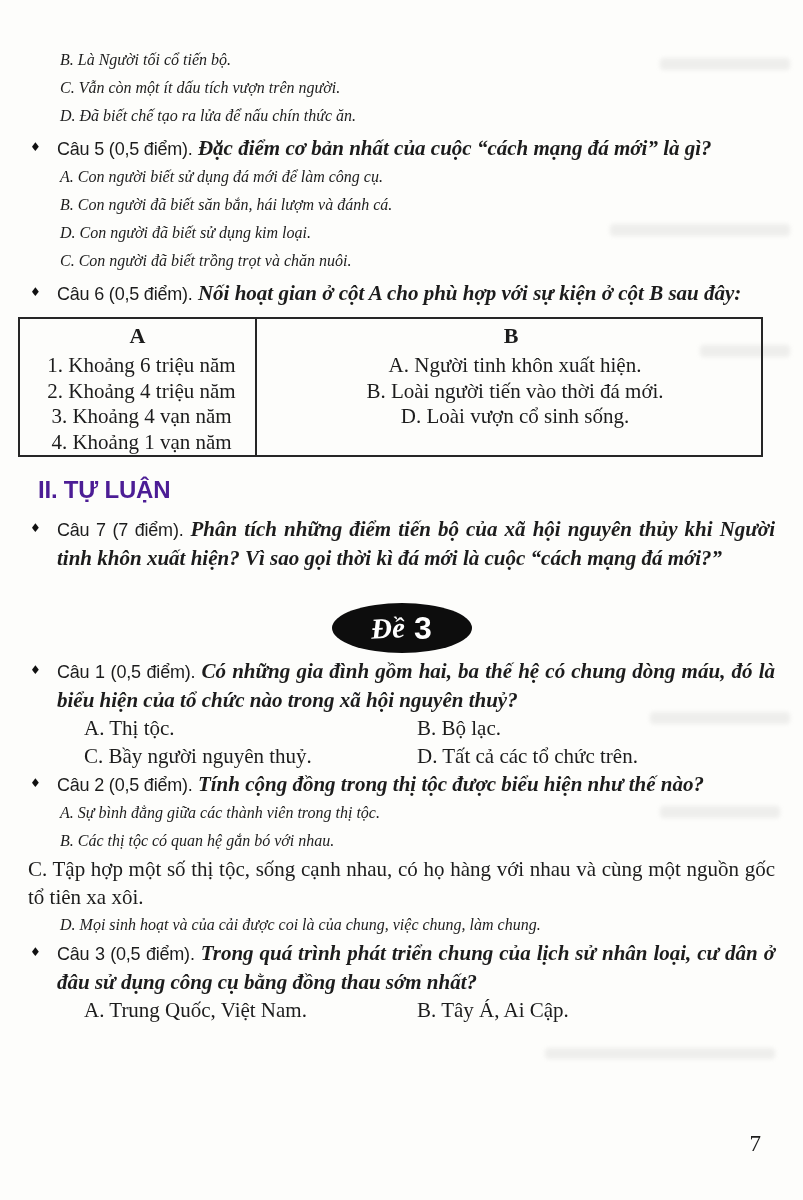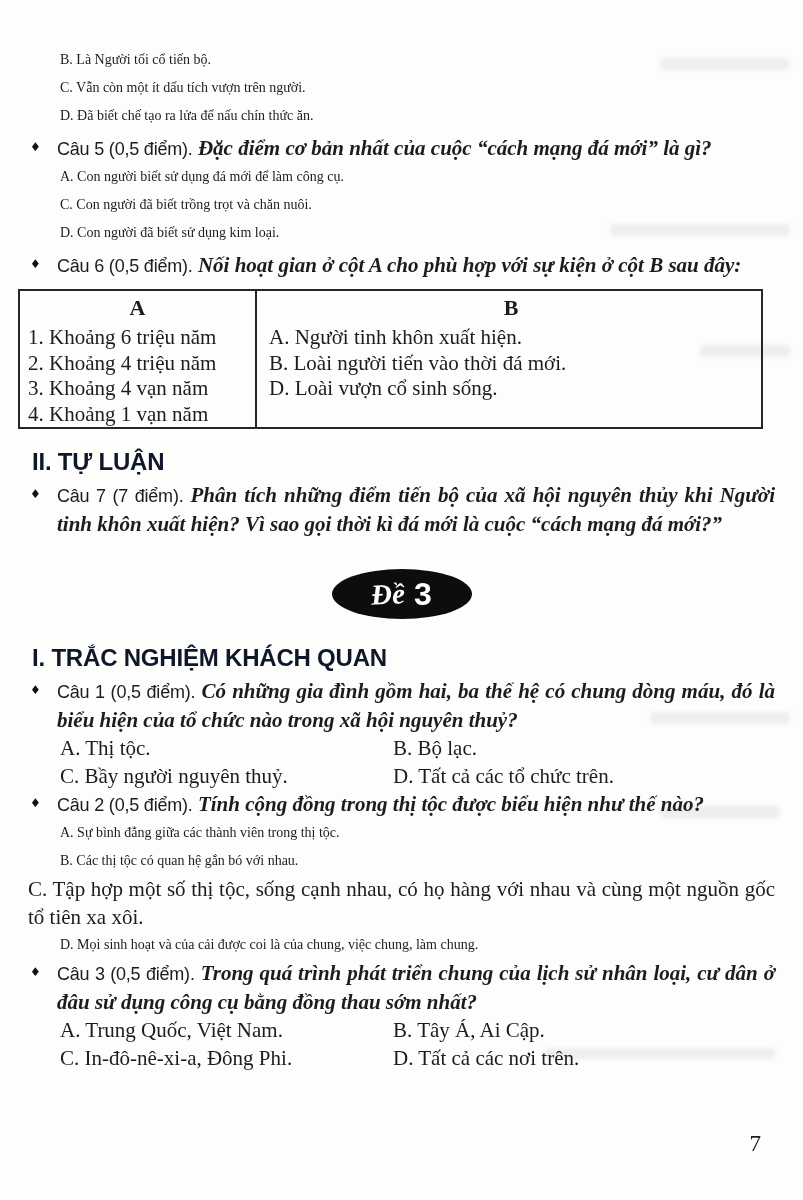--- a/index.html
+++ b/index.html
@@ -7,54 +7,54 @@
     width:803px;height:1200px;
     background:#fdfdfb;
     font-family:"Liberation Serif", serif;
     color:#1c1c1c;
     overflow:hidden;
     position:relative;
   }
   .page{position:relative;padding:46px 28px 0 28px;width:747px;box-sizing:content-box;}
 
   
-  .opt{font-size:14px;line-height:28px;padding-left:32px;}
+  .opt{font-size:16px;line-height:28px;padding-left:32px;font-style:italic;}
 
   
   .optwide{font-size:21px;line-height:28px;text-align:justify;padding-left:0;}
 
   
   .optrow{display:flex;padding-left:32px;font-size:21px;line-height:28px;}
-  .optrow .c1{width:333px;flex:0 0 333px;}
+  .optrow .c1{width:333px;flex:0 0 333px;margin-left:24px;}
 
   
   .q{position:relative;padding-left:29px;margin-top:4px;font-size:21px;line-height:28px;text-align:justify;}
   .q .bullet{
     position:absolute;left:2px;top:7px;
     font-family:"DejaVu Sans", sans-serif;font-size:12px;line-height:12px;color:#111;
   }
   .qlabel{font-family:"Liberation Sans", sans-serif;font-weight:400;font-size:18px;letter-spacing:-0.2px;}
   .qtext{font-weight:700;font-style:italic;}
 
   .heading{
     font-family:"Liberation Sans", sans-serif;font-weight:700;
-    font-size:24px;line-height:30px;letter-spacing:-0.2px;margin:4px;color:#0f172a;
+    font-size:24px;line-height:30px;letter-spacing:-0.2px;margin:10px;color:#4c1d95;
   }
   .heading.essay{margin-top:18px;}
   .heading.mcq{margin-top:24px;}
 
   
   .match{
     display:flex;margin:9px 0 0 -10px;width:745px;box-sizing:border-box;
     border:2px solid #262626;background:transparent;
   }
   .match .colA{width:237px;flex:0 0 237px;border-right:2px solid #262626;box-sizing:border-box;padding-left:8px;}
   .match .colB{flex:1;padding-left:12px;}
   .match .colhead{text-align:center;font-weight:700;font-size:22px;line-height:34px;padding-right:8px;}
-  .match .mrow{font-size:21px;line-height:25.5px;}
+  .match .mrow{font-size:21px;line-height:25.5px;text-align:center;}
 
   
   .badge{
     width:140px;height:50px;margin:31px auto 0;
     background:#0d0d0d;border-radius:50%;
     display:flex;align-items:center;justify-content:center;gap:9px;
     color:#fff;
   }
   .badge .word{font-family:"Liberation Serif", serif;font-style:italic;font-weight:700;font-size:29px;transform:rotate(-3deg);}
   .badge .num{font-family:"Liberation Sans", sans-serif;font-weight:700;font-size:32px;}
@@ -88,22 +88,23 @@
     <div class="opt">D. Đã biết chế tạo ra lửa để nấu chín thức ăn.</div>
   </div>
 
   <div class="q">
     <span class="bullet">♦</span>
     <span class="qlabel">Câu 5 (0,5 điểm).</span>
     <span class="qtext">Đặc điểm cơ bản nhất của cuộc “cách mạng đá mới” là gì?</span>
   </div>
   <div>
     <div class="opt">A. Con người biết sử dụng đá mới để làm công cụ.</div>
+    <div class="opt">B. Con người đã biết săn bắn, hái lượm và đánh cá.</div>
+    <div class="opt">D. Con người đã biết sử dụng kim loại.</div>
     <div class="opt">C. Con người đã biết trồng trọt và chăn nuôi.</div>
-    <div class="opt">D. Con người đã biết sử dụng kim loại.</div>
   </div>
 
   <div class="q">
     <span class="bullet">♦</span>
     <span class="qlabel">Câu 6 (0,5 điểm).</span>
     <span class="qtext">Nối hoạt gian ở cột A cho phù hợp với sự kiện ở cột B sau đây:</span>
   </div>
 
   <div class="match">
     <div class="colA">
@@ -127,21 +128,20 @@
     <span class="bullet">♦</span>
     <span class="qlabel">Câu 7 (7 điểm).</span>
     <span class="qtext">Phân tích những điểm tiến bộ của xã hội nguyên thủy khi Người tinh khôn xuất hiện? Vì sao gọi thời kì đá mới là cuộc “cách mạng đá mới?”</span>
   </div>
 
   <div class="badge">
     <span class="word">Đề</span>
     <span class="num">3</span>
   </div>
 
-  <h2 class="heading mcq">I. TRẮC NGHIỆM KHÁCH QUAN</h2>
 
   <div class="q">
     <span class="bullet">♦</span>
     <span class="qlabel">Câu 1 (0,5 điểm).</span>
     <span class="qtext">Có những gia đình gồm hai, ba thế hệ có chung dòng máu, đó là biểu hiện của tổ chức nào trong xã hội nguyên thuỷ?</span>
   </div>
   <div class="optrow">
     <span class="c1">A. Thị tộc.</span>
     <span>B. Bộ lạc.</span>
   </div>
@@ -164,20 +164,16 @@
 
   <div class="q" style="margin-top:0;">
     <span class="bullet">♦</span>
     <span class="qlabel">Câu 3 (0,5 điểm).</span>
     <span class="qtext">Trong quá trình phát triển chung của lịch sử nhân loại, cư dân ở đâu sử dụng công cụ bằng đồng thau sớm nhất?</span>
   </div>
   <div class="optrow">
     <span class="c1">A. Trung Quốc, Việt Nam.</span>
     <span>B. Tây Á, Ai Cập.</span>
   </div>
-  <div class="optrow">
-    <span class="c1">C. In-đô-nê-xi-a, Đông Phi.</span>
-    <span>D. Tất cả các nơi trên.</span>
-  </div>
 
 </div>
 
 <div class="pagenum">7</div>
 
 </body></html>

